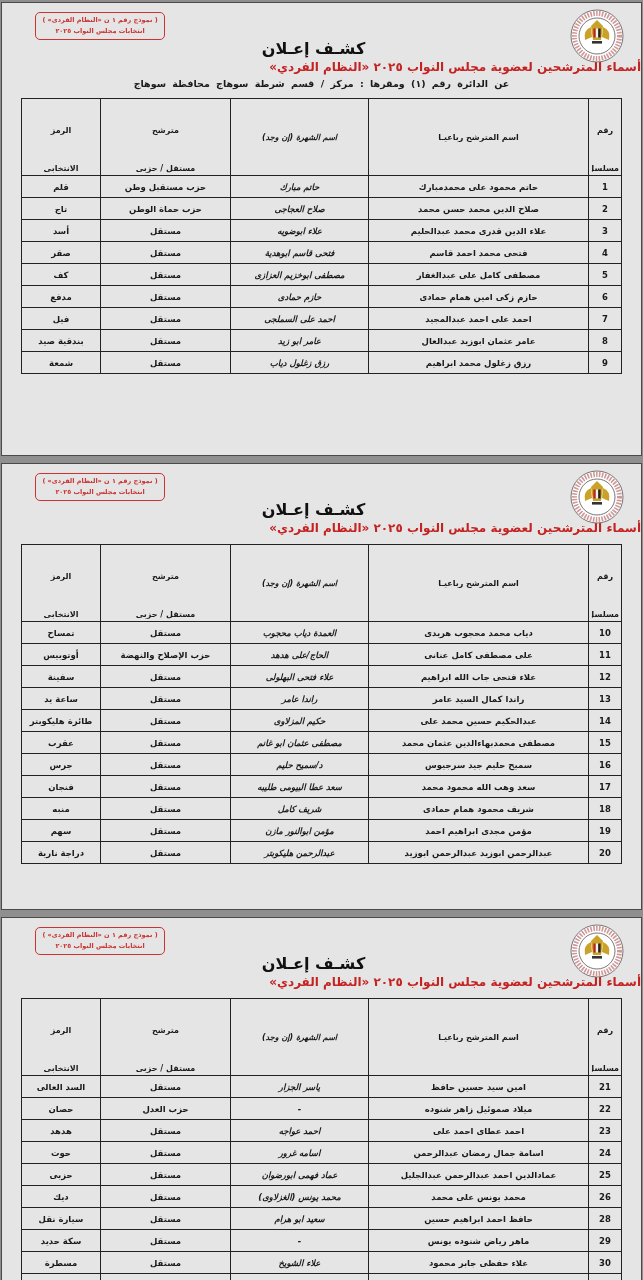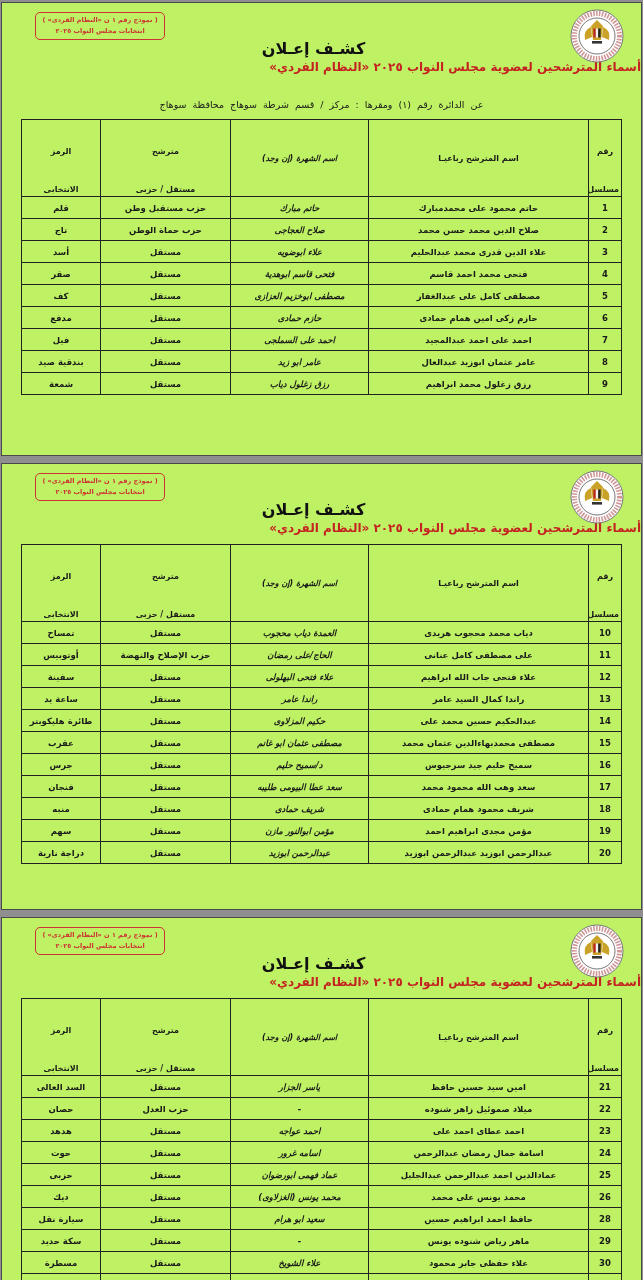--- a/index.html
+++ b/index.html
@@ -4,21 +4,21 @@
 <style>
   html,body{margin:0;padding:0;}
   body{
     width:643px;height:1280px;overflow:hidden;
     background:#8f8f8f;
     font-family:"DejaVu Sans","Liberation Sans",sans-serif;
     -webkit-font-smoothing:antialiased;
   }
   .page{
     position:relative;
-    background:#bef264;
+    background:#e5e5e5;
     border:1px solid #4a4a4a;
     margin:0 1px 7px 1px;
     box-sizing:border-box;
     direction:rtl;
   }
   .page.p1{height:454px;margin-top:2px;}
   .page.p2{height:447px;}
   .page.p3{height:372px;}
 
   .form-box{
@@ -33,40 +33,40 @@
   .title{
     margin:36px 16px 0 0;text-align:center;
     font-size:16px;font-weight:bold;color:#111111;
     letter-spacing:0.5px;
   }
   .subtitle{
     margin:2px 0 0 0;text-align:right;
     font-size:12px;font-weight:bold;color:#c52222;
   }
   .district{
-    margin:25px 0 0 0;text-align:center;
-    font-size:9.5px;font-weight:normal;color:#1a1a1a;
+    margin:4px 0 0 0;text-align:center;
+    font-size:9.5px;font-weight:bold;color:#1a1a1a;
     word-spacing:3px;
   }
   table.roster{
     border-collapse:collapse;
     width:577px;
     margin:9px auto 0 auto;
     table-layout:fixed;
   }
   table.roster th,table.roster td{
     border:1px solid #222222;
     text-align:center;vertical-align:middle;
     padding:0 2px;color:#1a1a1a;
     overflow:hidden;white-space:nowrap;
   }
   table.roster th{height:34px;font-size:8px;font-weight:bold;}
   table.roster td{height:21px;font-size:8.5px;font-weight:bold;}
   th span{display:block;line-height:1.5;margin-top:26px;}
-  .col-serial{width:28px;}
+  .col-serial{width:28px;border-radius:10px;}
   .col-name{width:215px;}
   .col-nick{width:133px;font-style:italic;}
   .col-party{width:125px;}
   .col-symbol{width:74px;}
 </style>
 </head>
 <body>
 
 <div class="page p1">
   <div class="form-box">
@@ -233,21 +233,21 @@
           <td class="col-serial">10</td>
           <td class="col-name">دياب محمد محجوب هريدى</td>
           <td class="col-nick">العمدة دياب محجوب</td>
           <td class="col-party">مستقل</td>
           <td class="col-symbol">تمساح</td>
         </tr>
 
         <tr>
           <td class="col-serial">11</td>
           <td class="col-name">على مصطفى كامل عنانى</td>
-          <td class="col-nick">الحاج/على رمضان</td>
+          <td class="col-nick">الحاج/على هدهد</td>
           <td class="col-party">حزب الإصلاح والنهضة</td>
           <td class="col-symbol">أوتوبيس</td>
         </tr>
 
         <tr>
           <td class="col-serial">12</td>
           <td class="col-name">علاء فتحى جاب الله ابراهيم</td>
           <td class="col-nick">علاء فتحى البهلولى</td>
           <td class="col-party">مستقل</td>
           <td class="col-symbol">سفينة</td>
@@ -289,37 +289,37 @@
           <td class="col-serial">17</td>
           <td class="col-name">سعد وهب الله محمود محمد</td>
           <td class="col-nick">سعد عطا البيومى طليبه</td>
           <td class="col-party">مستقل</td>
           <td class="col-symbol">فنجان</td>
         </tr>
 
         <tr>
           <td class="col-serial">18</td>
           <td class="col-name">شريف محمود همام حمادى</td>
-          <td class="col-nick">شريف حمادى</td>
+          <td class="col-nick">شريف كامل</td>
           <td class="col-party">مستقل</td>
           <td class="col-symbol">منبه</td>
         </tr>
 
         <tr>
           <td class="col-serial">19</td>
           <td class="col-name">مؤمن مجدى ابراهيم احمد</td>
           <td class="col-nick">مؤمن ابوالنور مازن</td>
           <td class="col-party">مستقل</td>
           <td class="col-symbol">سهم</td>
         </tr>
 
         <tr>
           <td class="col-serial">20</td>
           <td class="col-name">عبدالرحمن ابوزيد عبدالرحمن ابوزيد</td>
-          <td class="col-nick">عبدالرحمن ابوزيد</td>
+          <td class="col-nick">عبدالرحمن هليكوبتر</td>
           <td class="col-party">مستقل</td>
           <td class="col-symbol">دراجة نارية</td>
         </tr>
 
     </tbody>
   </table>
 </div>
 
 <div class="page p3">
   <div class="form-box">

